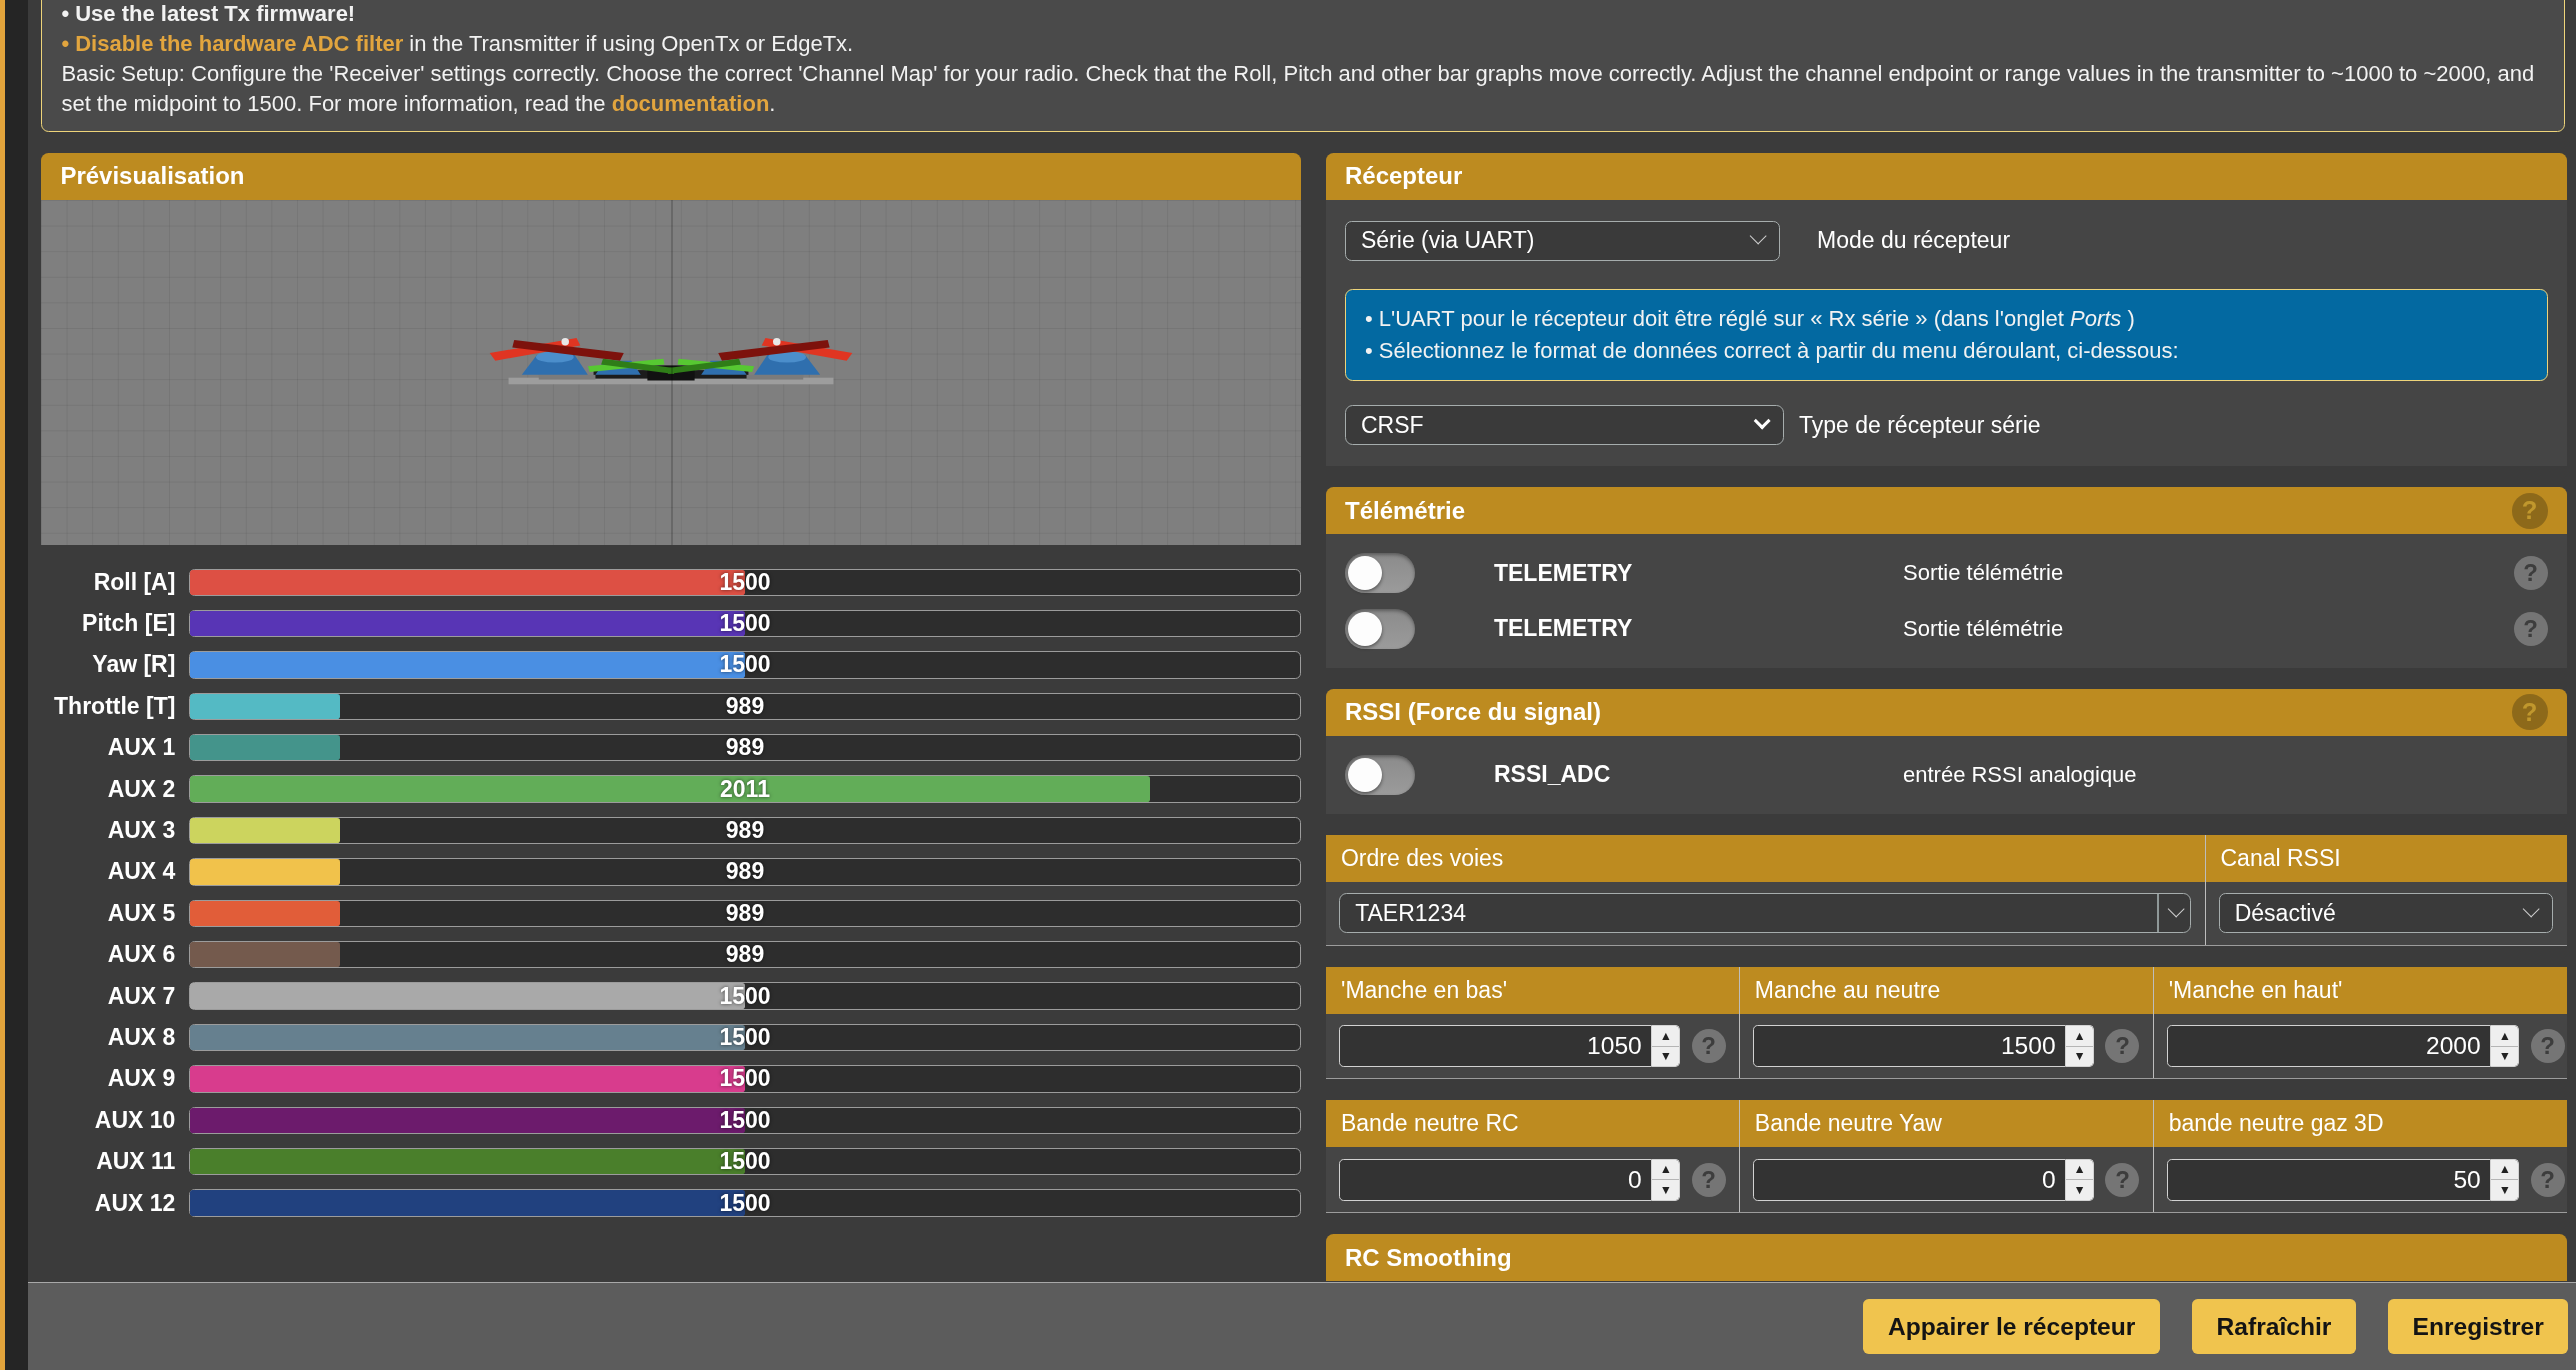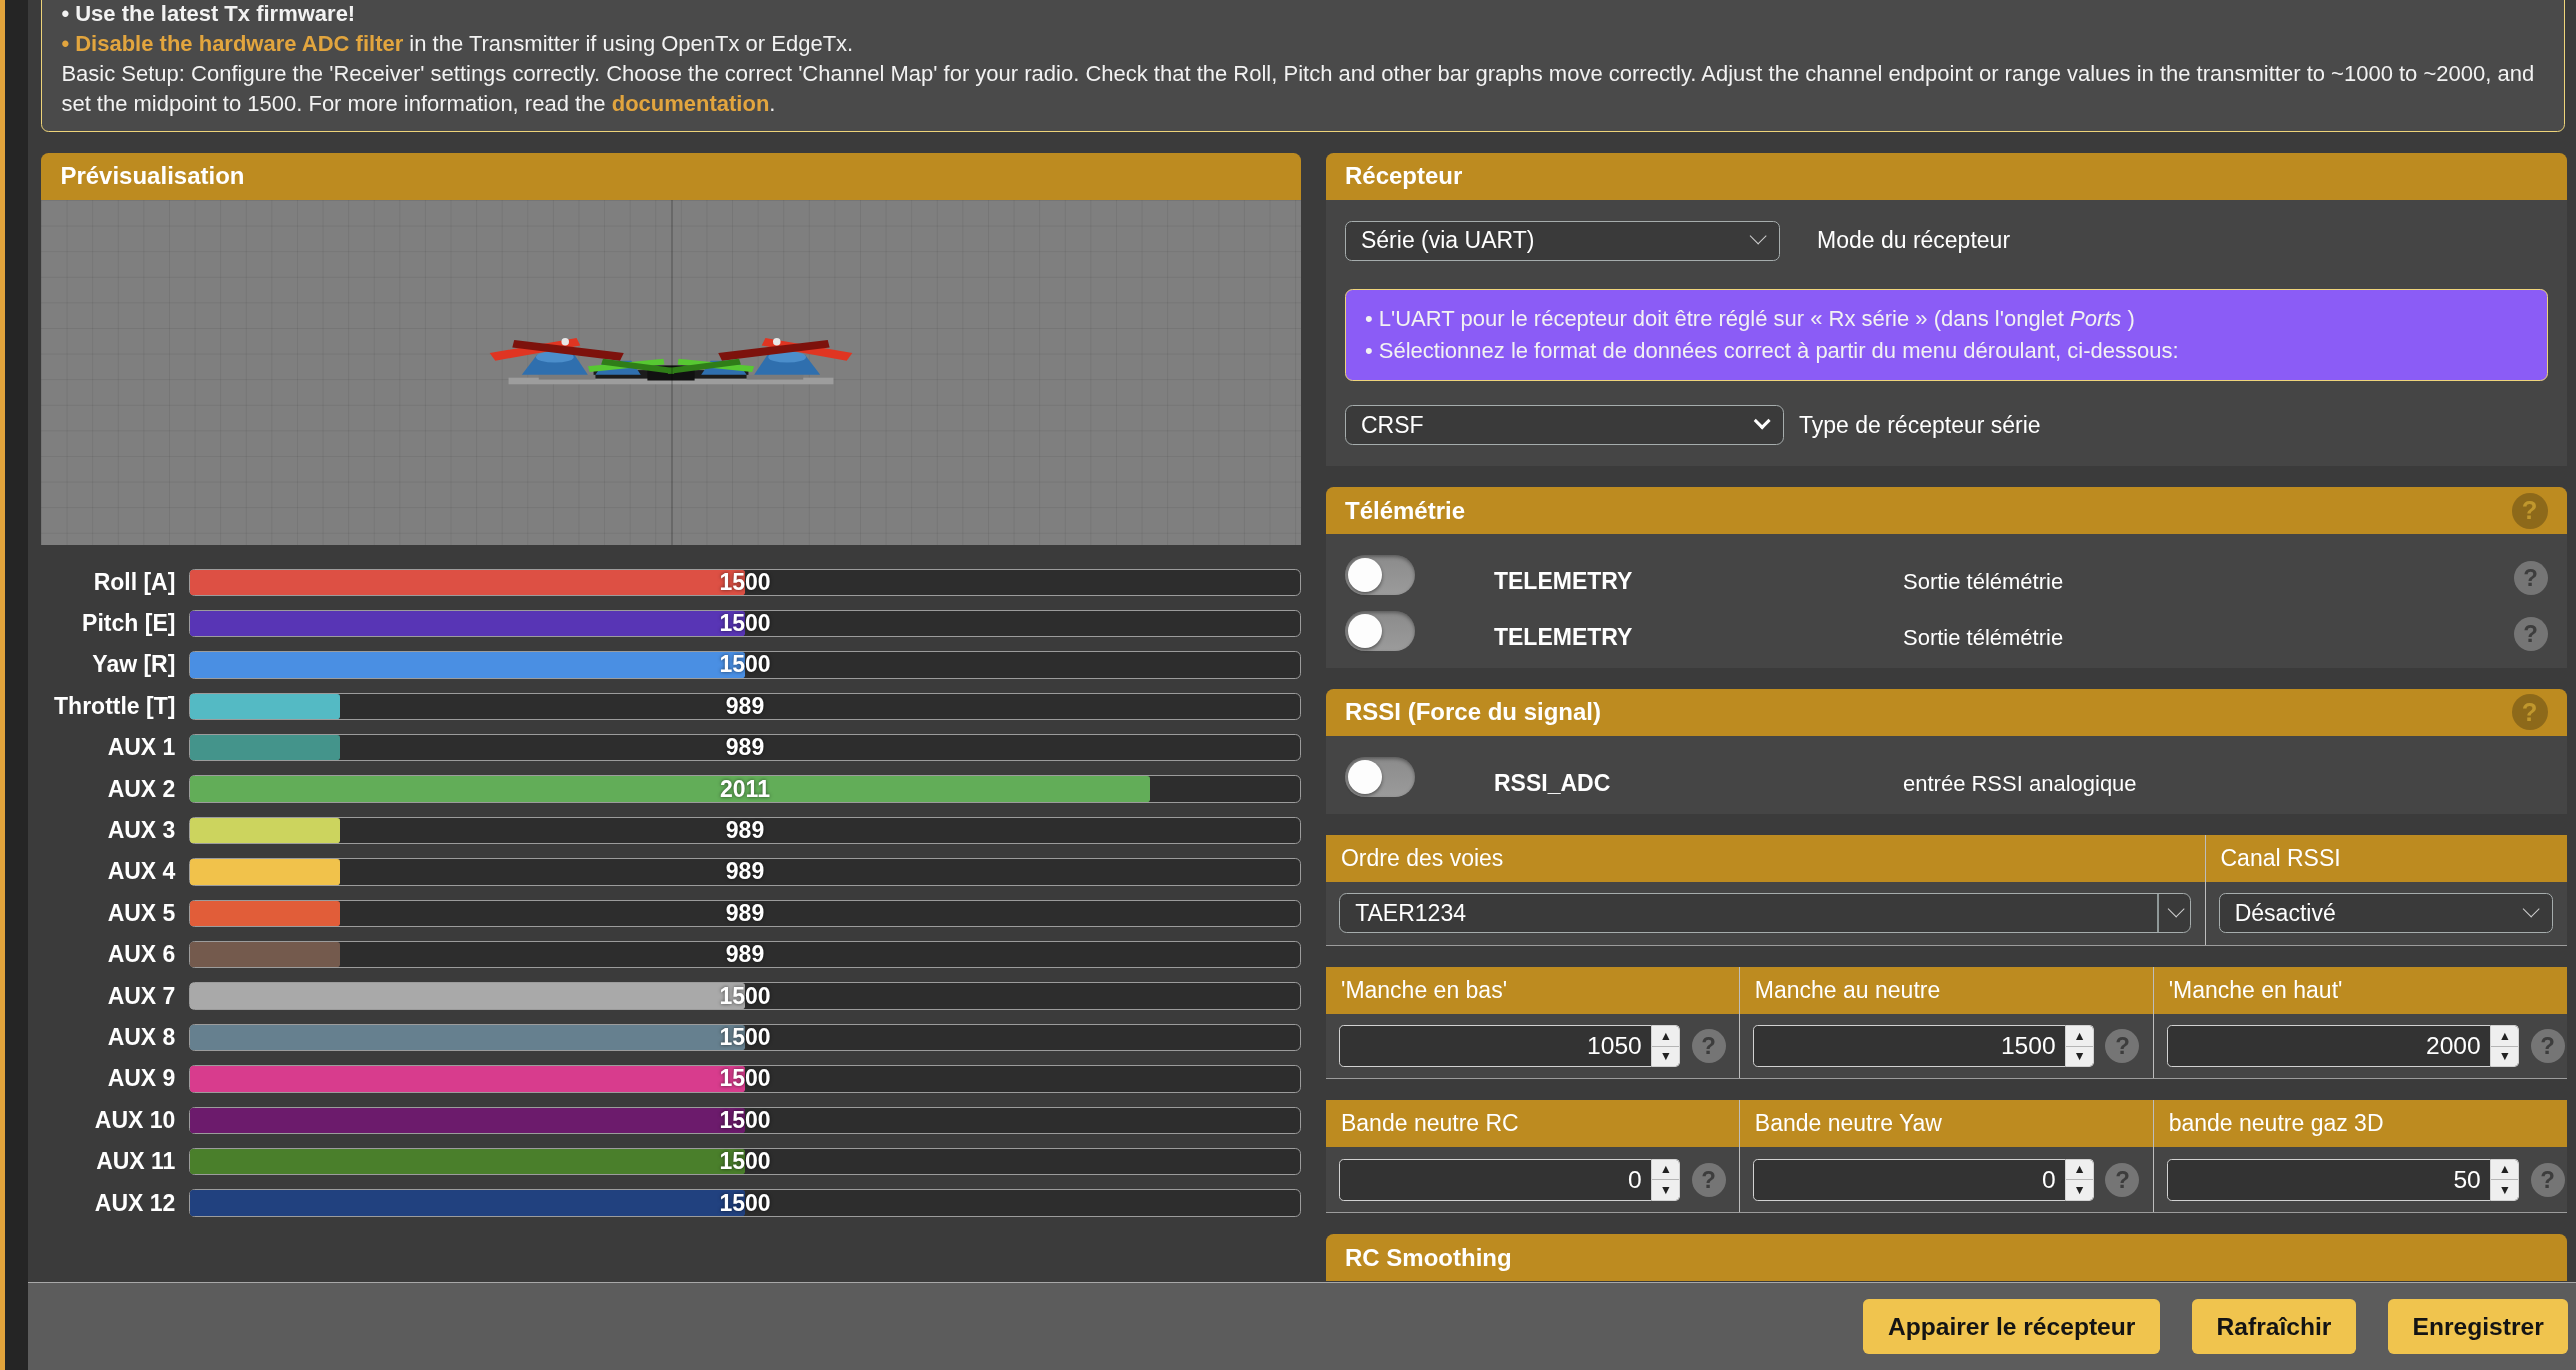--- a/index.html
+++ b/index.html
@@ -72,30 +72,30 @@
     height:40px; display:flex; align-items:center; padding:0 15px; color:#fff; font-size:23px;
     cursor:pointer; flex:none;
   }
   .select .val { flex:1; white-space:nowrap; overflow:hidden; }
   .chev { width:12.3px; height:12.3px; border-right:1.9px solid #cfcfcf; border-bottom:1.9px solid #cfcfcf;
           transform:rotate(45deg) translate(-2.8px,-2.8px); flex:none; }
   .chev.bold { border-right-width:3.8px; border-bottom-width:3.8px; border-color:#ffffff; }
   .select .sep { width:1.9px; align-self:stretch; background:#8f9898; margin:0 11.4px 0 9.5px; }
 
   .note-box {
-    margin-top:28px; border:1.9px solid #eed47a; border-radius:7.6px; background:#8b5cf6;
+    margin-top:28px; border:1.9px solid #eed47a; border-radius:7.6px; background:#0369a1;
     padding:13.2px 19px; font-size:22px; line-height:32px; color:#f2f2f2;
   }
 
   .toggle { width:70px; height:40px; border-radius:20px; flex:none; cursor:pointer;
             background:linear-gradient(#8b8b8b,#9b9b9b); box-shadow:inset 0 1.9px 3.8px rgba(0,0,0,0.35); position:relative; }
   .toggle .knob { position:absolute; left:2.8px; top:2.8px; width:34px; height:34px; border-radius:50%;
                   background:#fdfdfd; box-shadow:0 1.9px 3.8px rgba(0,0,0,0.45); }
 
-  .t-row { display:flex; align-items:flex-end; height:44px; margin-bottom:11.4px; }
+  .t-row { display:flex; align-items:center; height:44px; margin-bottom:11.4px; }
   .t-row:last-child { margin-bottom:0; }
   .t-name { font-weight:bold; margin-left:79px; width:409px; flex:none; }
   .t-desc { flex:1; font-size:22px; }
 
   
   .grid-group { display:flex; border-bottom:1.9px solid #9c9c9c; }
   .gg-col { flex:1; min-width:0; }
   .gg-col + .gg-col { border-left:1.9px solid #bdbdbd; }
   .gg-col .gold-header { border-radius:0; padding:0 15px; font-weight:400; font-size:23px; }
   .gg-col:first-child .gold-header { border-radius:0; }

